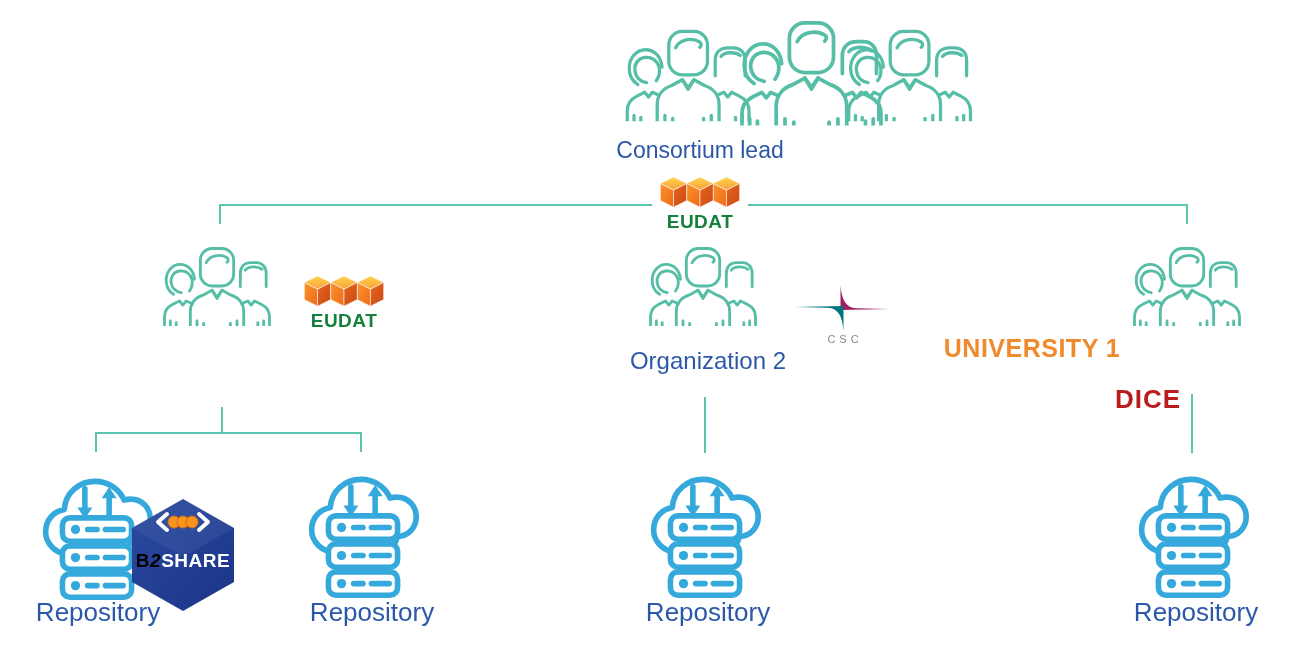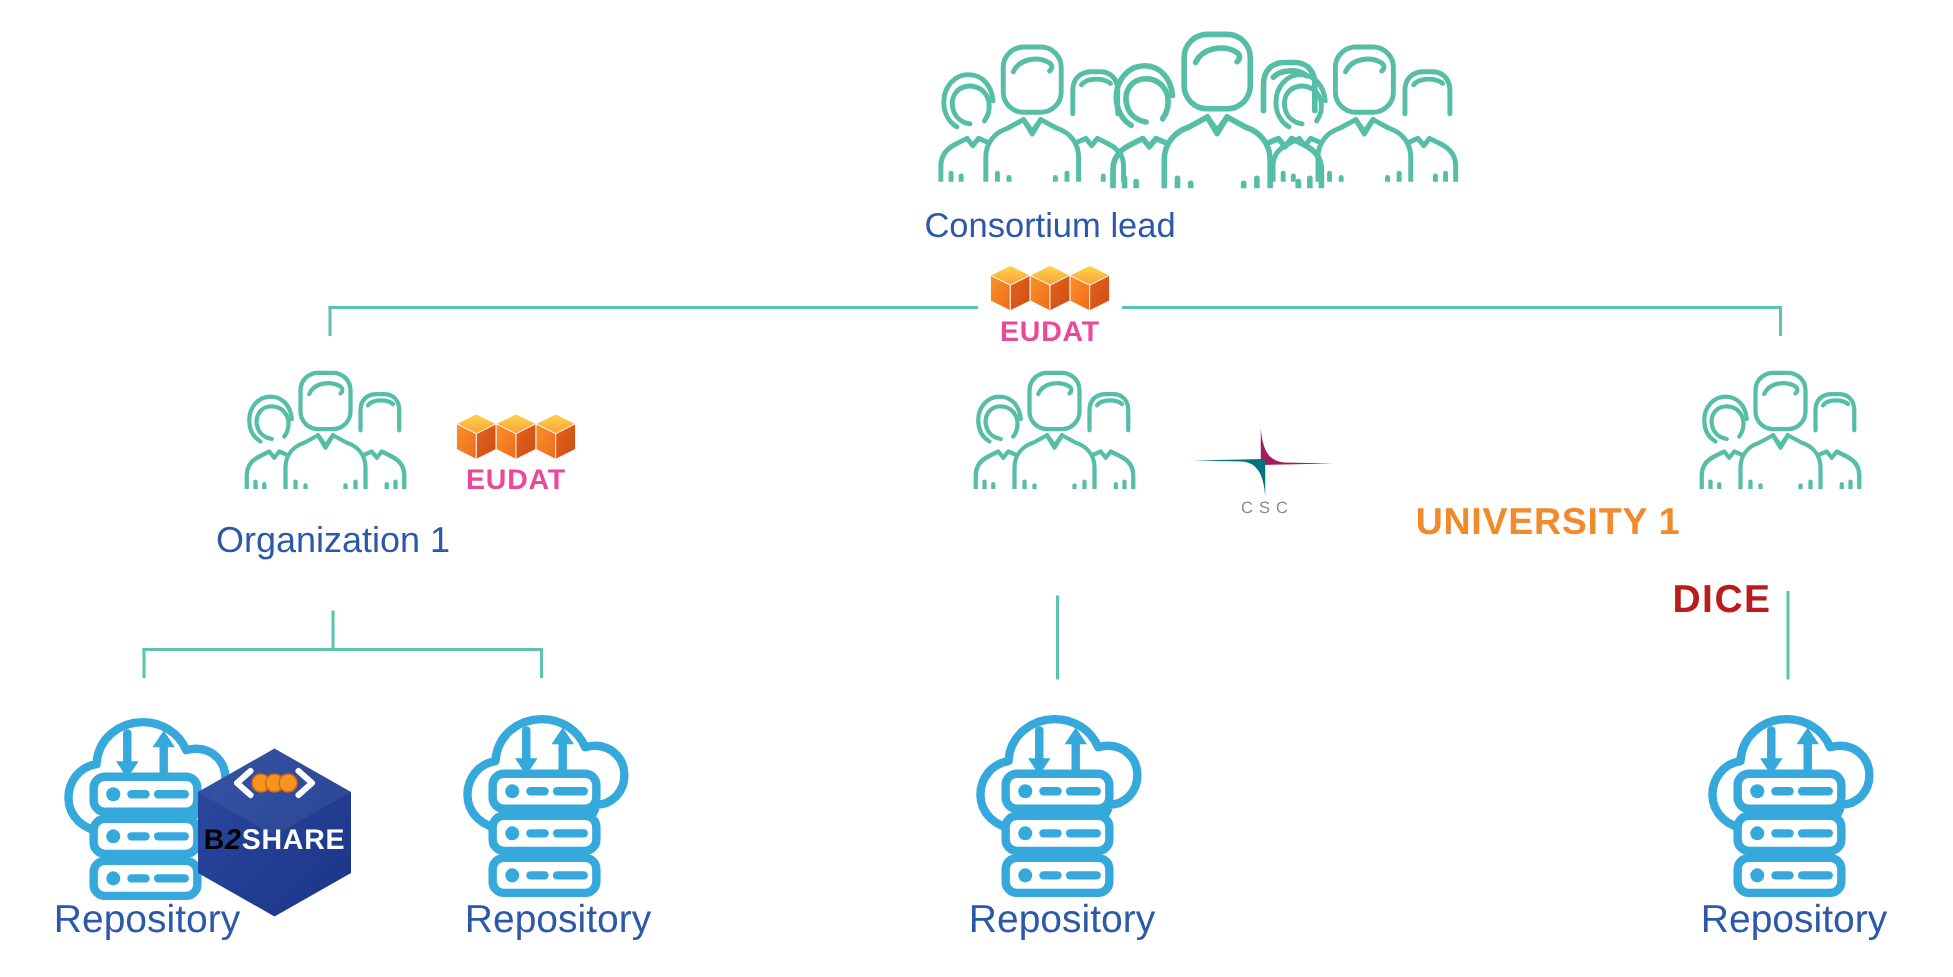--- a/index.html
+++ b/index.html
@@ -11,21 +11,21 @@
   .label{
     position:absolute;transform:translateX(-50%);
     color:#2B58A8;font-size:24px;white-space:nowrap;line-height:1.1;
   }
   .label.small{font-size:23px;}
   .line{position:absolute;background:#5BC4AE;}
   .hline{height:1.5px;}
   .vline{width:1.5px;}
   .eudat-block{position:absolute;display:flex;flex-direction:column;align-items:center;width:90px;}
   .eudat-word{
-    color:#ec4899;font-weight:800;font-size:19px;letter-spacing:0.5px;margin-top:1px;
+    color:#15803d;font-weight:800;font-size:19px;letter-spacing:0.5px;margin-top:1px;
   }
   .csc-word{
     position:absolute;color:#8a8a8a;font-size:11px;letter-spacing:4px;transform:translateX(-50%);text-align:center;
   }
   .uni-label{
     position:absolute;transform:translateX(-50%);
     color:#F08A2C;font-size:25px;font-weight:600;letter-spacing:0.5px;white-space:nowrap;
   }
   .dice-label{
     position:absolute;transform:translateX(-50%);
@@ -185,29 +185,29 @@
 
   <svg class="abs" style="left:162px;top:246px;" width="110" height="80" viewBox="0 0 132 96">
       <use href="#trio"></use>
     </svg>
   <div class="eudat-block" style="left:299px;top:275px;">
     <svg width="84" height="34" viewBox="0 0 88 36">
         <use href="#eudatCubes"></use>
       </svg>
     <div class="eudat-word">EUDAT</div>
   </div>
-  <div class="label" style="left:222px;top:348px;">Organization 1</div>
 
   <svg class="abs" style="left:648px;top:246px;" width="110" height="80" viewBox="0 0 132 96">
       <use href="#trio"></use>
     </svg>
   <svg class="abs" style="left:792px;top:284px;" width="100" height="50" viewBox="0 0 100 50">
     <use href="#cscMark" width="100" height="66"></use>
   </svg>
   <div class="csc-word" style="left:845px;top:333px;">CSC</div>
+  <div class="label" style="left:708px;top:348px;">Organization 2</div>
 
   <div class="uni-label" style="left:1032px;top:292px;margin-top:42px;">UNIVERSITY 1</div>
   <svg class="abs" style="left:1132px;top:246px;" width="110" height="80" viewBox="0 0 132 96">
       <use href="#trio"></use>
     </svg>
   <div class="dice-label" style="left:1148px;top:384px;">DICE</div>
 
   <div class="line vline" style="left:221px;top:407px;height:26px;"></div>
   <div class="line hline" style="left:95px;top:432px;width:267px;"></div>
   <div class="line vline" style="left:95px;top:432px;height:20px;"></div>

